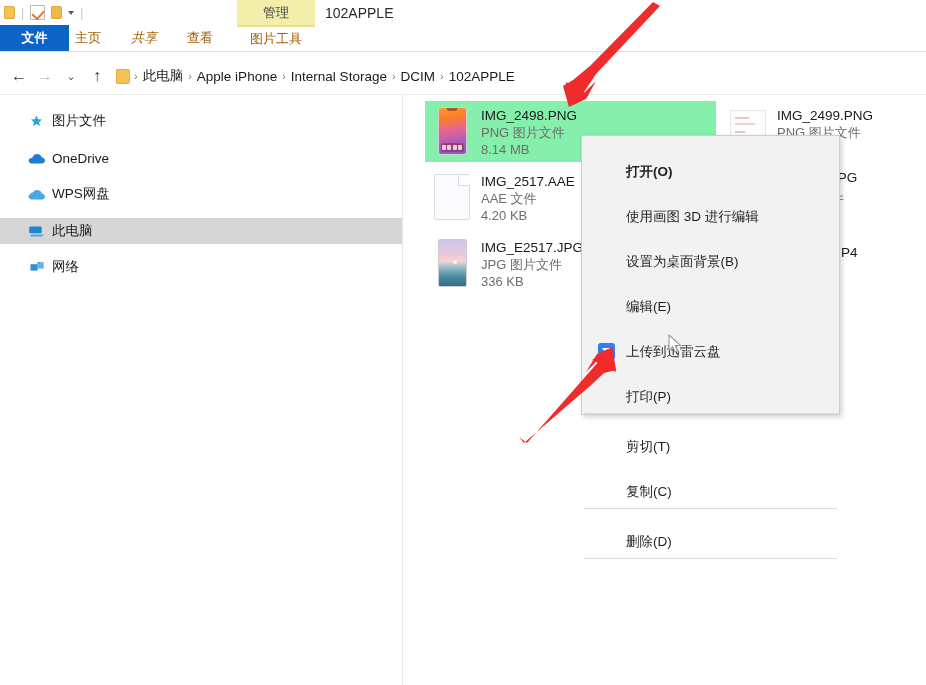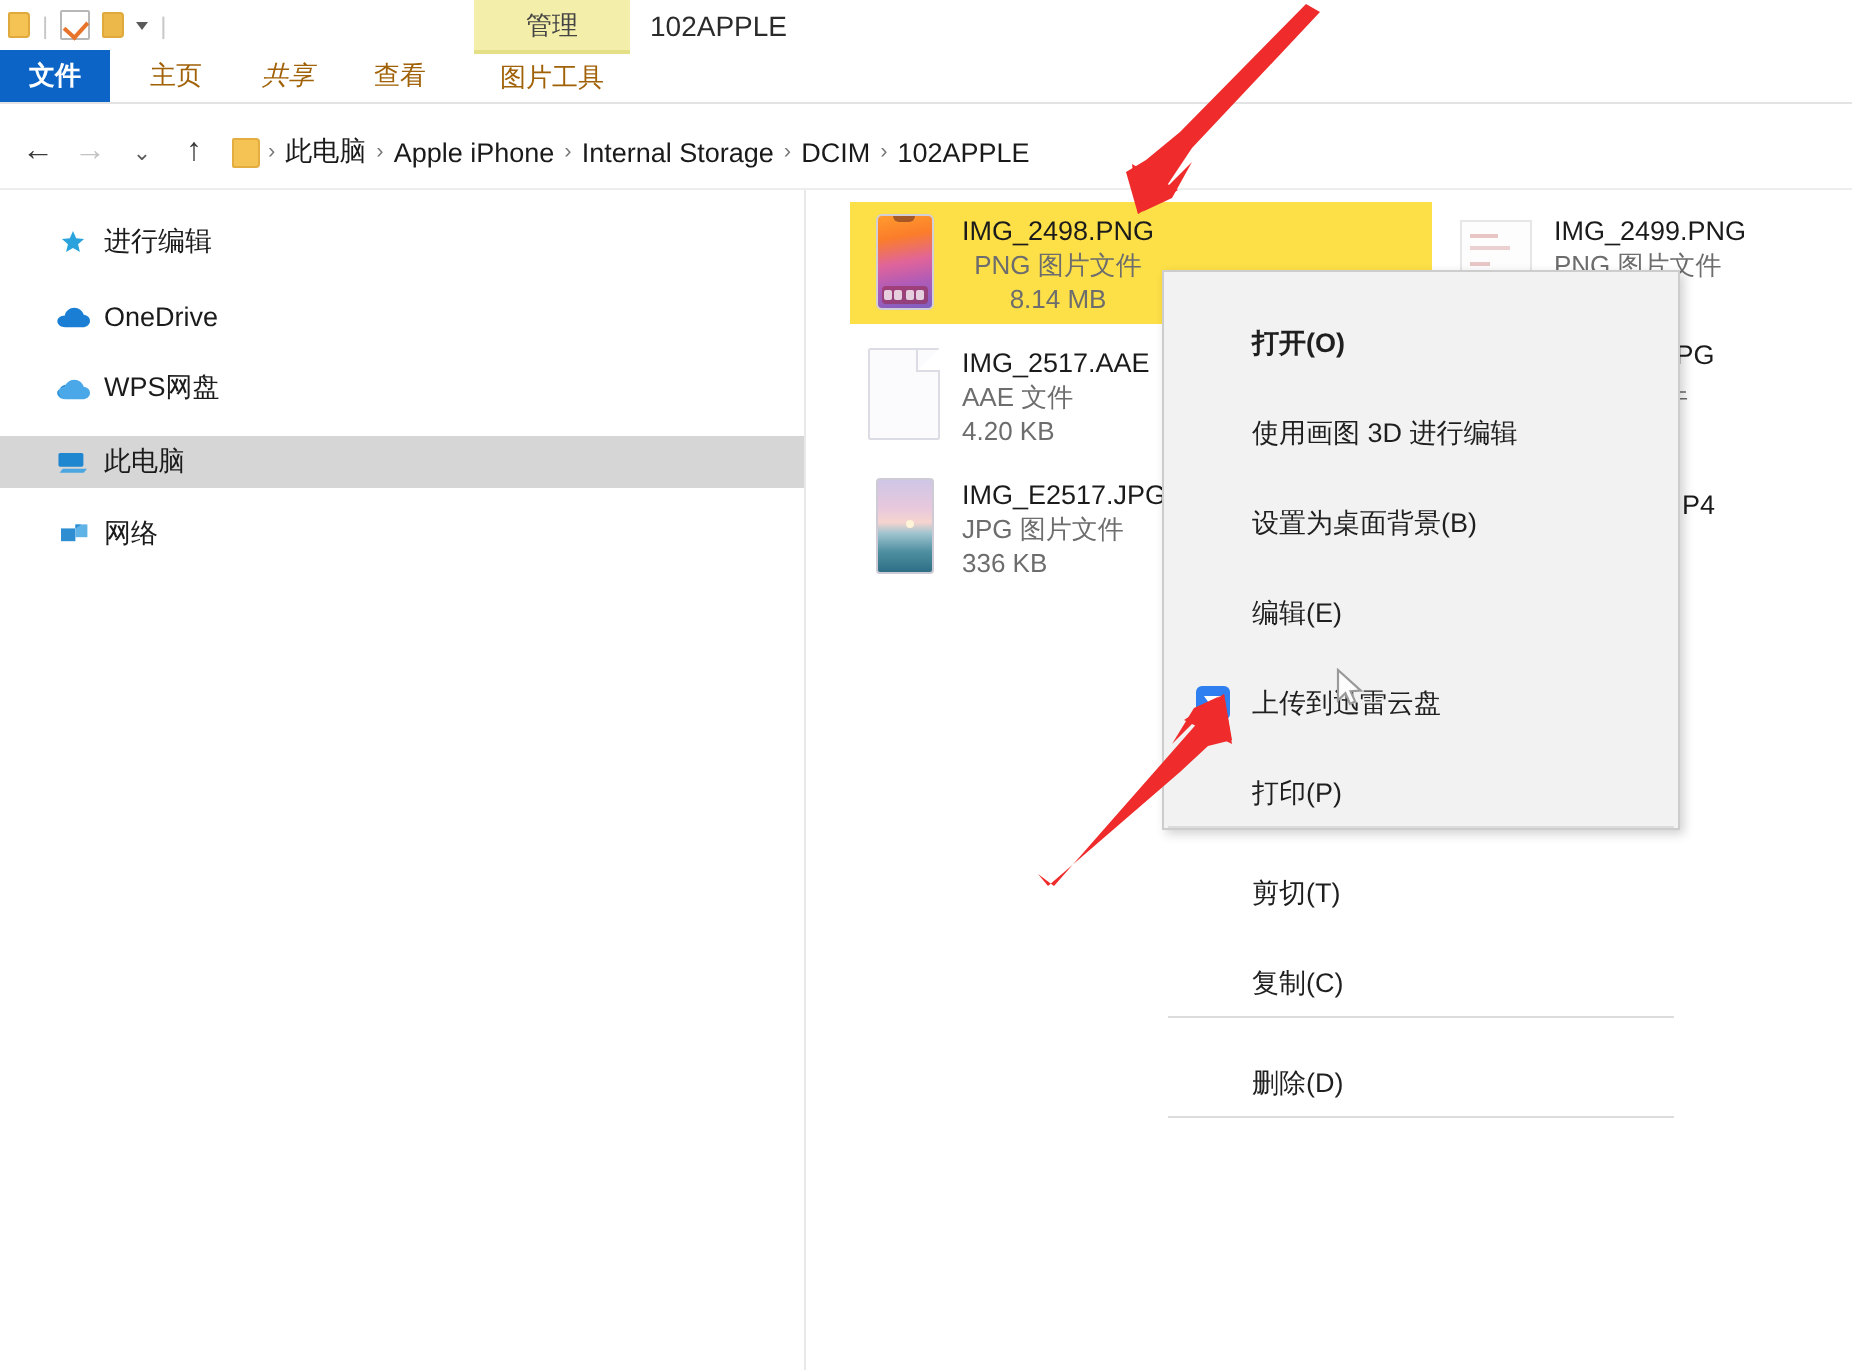--- a/index.html
+++ b/index.html
@@ -51,21 +51,21 @@
   
   .tabstrip {
     position: absolute; left: 0; top: 25px; width: 926px; height: 26px;
     background: #ffffff;
   }
   .tab {
     position: absolute; top: 0; height: 26px; display: flex;
     align-items: center; justify-content: center;
     font-size: 13px; color: #a16207; cursor: default;
   }
-  .tab.file { left: 0; width: 55px; background: #0b64c6; color: #fff; font-weight: 600; }
+  .tab.file { left: 0; width: 69px; background: #0b64c6; color: #fff; font-weight: 600; }
   .tab.t1 { left: 62px; width: 52px; }
   .tab.t2 { left: 118px; width: 52px; font-style: italic; }
   .tab.t3 { left: 174px; width: 52px; }
   .tab.pic { left: 237px; width: 78px; border-top: 2px solid #e4df86; }
   .ribbon-underline {
     position: absolute; left: 0; top: 51px; width: 926px; height: 1px; background: #e3e3e3;
   }
   .ribbon-body {
     position: absolute; left: 0; top: 52px; width: 926px; height: 5px; background: #fff;
   }
@@ -114,21 +114,21 @@
   }
   .contentpane {
     position: absolute; left: 403px; top: 95px; width: 523px; height: 590px; background: #ffffff;
   }
 
   
   .tile {
     position: absolute; display: flex; align-items: flex-start;
     padding: 4px 0 4px 4px;
   }
-  .tile.selected { background: #fde047; text-align: center; }
+  .tile.selected { background: #86efac; }
   .thumb-wrap {
     width: 46px; height: 52px; display: flex; align-items: center; justify-content: center;
     flex: 0 0 46px;
   }
   .thumb-phone {
     width: 29px; height: 48px; border-radius: 3px; overflow: hidden;
     position: relative; border: 1px solid #d2cfd6;
     background: linear-gradient(170deg,#ff9a2e 0%, #fb7d2a 24%, #e0649a 50%, #b05bb8 72%, #7d5fc0 100%);
   }
   .thumb-phone .dock {
@@ -275,21 +275,21 @@
   <div class="addr-underline"></div>
 
   <div class="navpane">
 
     <div class="nav-item" style="top:13px;">
       <span class="nav-icon">
         <svg width="15" height="15" viewBox="0 0 16 16">
           <path d="M8 1.6l1.7 3.9 4.2.4-3.2 2.8 1 4.1L8 10.7 4.3 12.8l1-4.1-3.2-2.8 4.2-.4z" fill="#2aa3dd"></path>
         </svg>
       </span>
-      <span>进行编辑</span>
+      <span>图片文件</span>
     </div>
 
     <div class="nav-item" style="top:50px;">
       <span class="nav-icon">
         <svg width="17" height="13" viewBox="0 0 20 14">
           <path d="M5.4 13h10.2c2.4 0 4.4-1.6 4.4-3.7 0-1.9-1.6-3.4-3.7-3.6C15.6 3.3 13.4 1.6 10.8 1.6 8 1.6 5.7 3.5 5.2 6.1 2.6 6.2.8 7.6.8 9.5.8 11.4 2.8 13 5.4 13z" fill="#1a7fd4"></path>
         </svg>
       </span>
       <span>OneDrive</span>
     </div>

